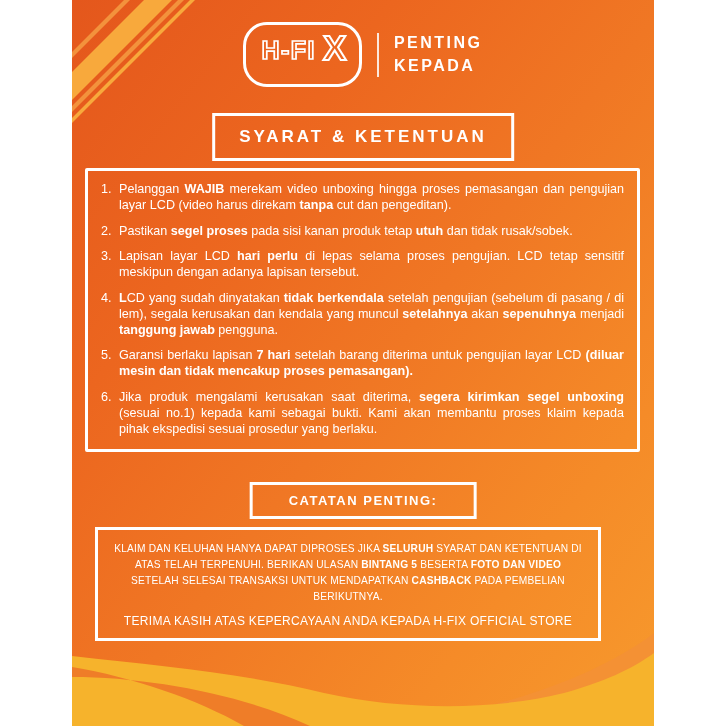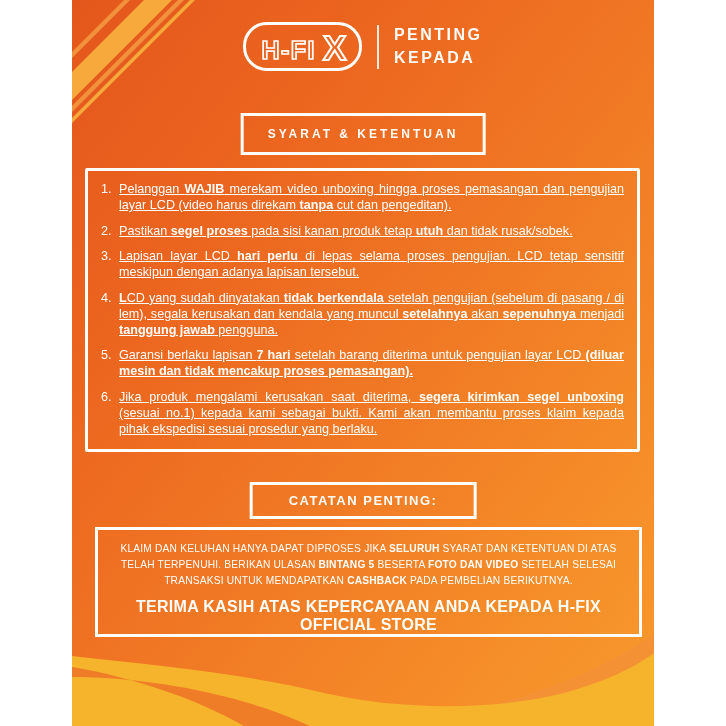--- a/index.html
+++ b/index.html
@@ -18,64 +18,64 @@
     color:var(--text,#ffffff);
   }
   svg.stripes{position:absolute;top:0;left:0;pointer-events:none;}
   svg.waves{position:absolute;bottom:0;left:0;width:100%;height:115px;pointer-events:none;}
 
   
   .logo-row{position:absolute;top:22px;left:0;right:0;display:flex;justify-content:center;align-items:center;gap:15px;}
   .pill-wrap{position:relative;}
   .pill{
     display:inline-flex;align-items:center;height:38px;
-    border:3px solid #fff;border-radius:24px;padding:2px 24px 3px 15px;overflow:visible;
+    border:3px solid #fff;border-radius:24px;padding:2px 24px 19px 15px;overflow:visible;
   }
   .logo-word{
     font-size:25px;font-weight:800;letter-spacing:1.5px;line-height:1;
     color:transparent;-webkit-text-stroke:1.7px #fff;white-space:nowrap;
   }
   .logo-x{
     display:inline-block;font-size:35px;font-weight:800;
     color:transparent;-webkit-text-stroke:2px #fff;
     transform:translate(7px,1px);margin-right:-6px;
   }
   .logo-divider{width:2px;height:44px;background:rgba(255,255,255,.85);}
   .store-label{font-size:16px;font-weight:800;letter-spacing:2.5px;line-height:1.4;color:#fff;}
 
   
   .title-box{
     position:absolute;top:113px;left:50%;transform:translateX(-50%);
     border:3px solid #fff;padding:11px 24px;
-    font-size:12px;font-weight:700;letter-spacing:3px;white-space:nowrap;
+    font-size:17px;font-weight:700;letter-spacing:3px;white-space:nowrap;
   }
   .note-title-box{
     position:absolute;top:482px;left:50%;transform:translateX(-50%);
     border:3px solid #fff;padding:8px 36px;
     font-size:13px;font-weight:700;letter-spacing:1.5px;white-space:nowrap;
   }
 
   
   .terms-box{
     position:absolute;top:168px;left:13px;width:555px;height:284px;
     border:3px solid #fff;border-radius:2px;box-sizing:border-box;
     padding:11px 13px;display:flex;flex-direction:column;justify-content:space-between;
   }
   .item{display:flex;font-size:12.6px;line-height:1.27;}
   .item .num{flex:0 0 18px;font-weight:400;}
-  .item .txt{flex:1;text-align:justify;text-decoration:underline;}
+  .item .txt{flex:1;text-align:justify;}
   .b{font-weight:700;}
 
   
   .note-box{
-    position:absolute;top:527px;left:23px;width:547px;box-sizing:border-box;
-    border:3px solid #fff;padding:11px 13px 0;text-align:center;
+    position:absolute;top:527px;left:23px;width:506px;box-sizing:border-box;
+    border:3px solid #fff;padding:11px 13px 10px;text-align:center;
   }
   .note-body{margin:0;font-size:10.2px;line-height:1.58;letter-spacing:.2px;font-weight:400;}
-  .thanks{margin:9px 0 0;font-size:16px;font-weight:700;letter-spacing:.3px;}
+  .thanks{margin:9px 0 0;font-size:12px;font-weight:400;letter-spacing:.3px;}
 </style>
 </head>
 <body>
 
 <div class="canvas">
   <div class="poster">
 
     <svg class="stripes" width="200" height="200" viewBox="0 0 200 200" aria-hidden="true">
       <polygon points="0,52 52,0 58,0 0,58" fill="#f3923c"></polygon>
       <polygon points="0,72 72,0 100,0 0,100" fill="#f8a93c"></polygon>

